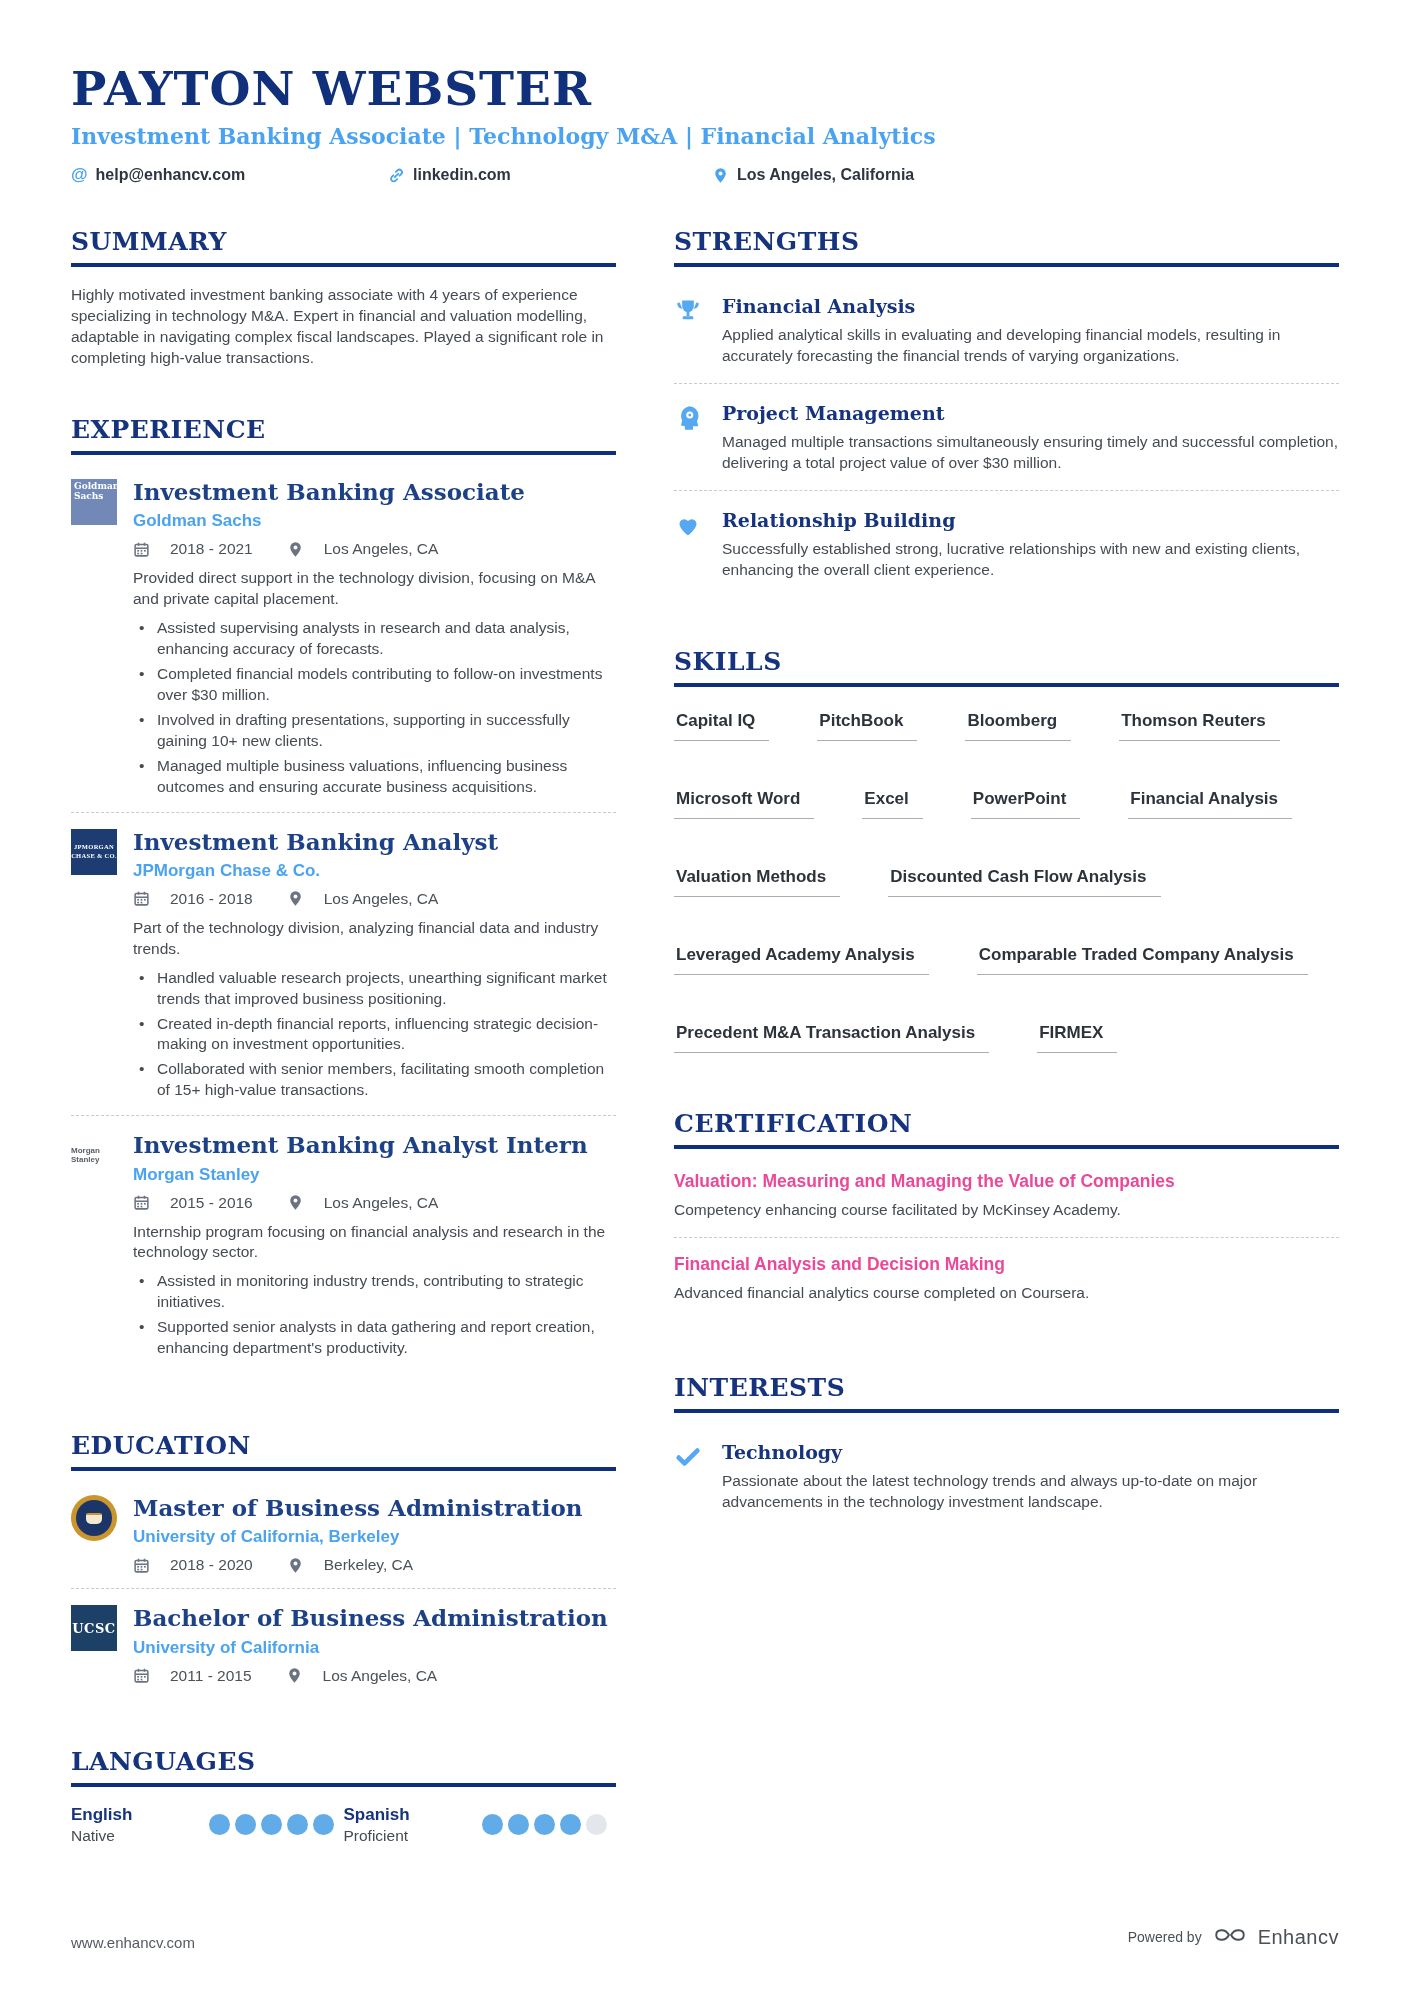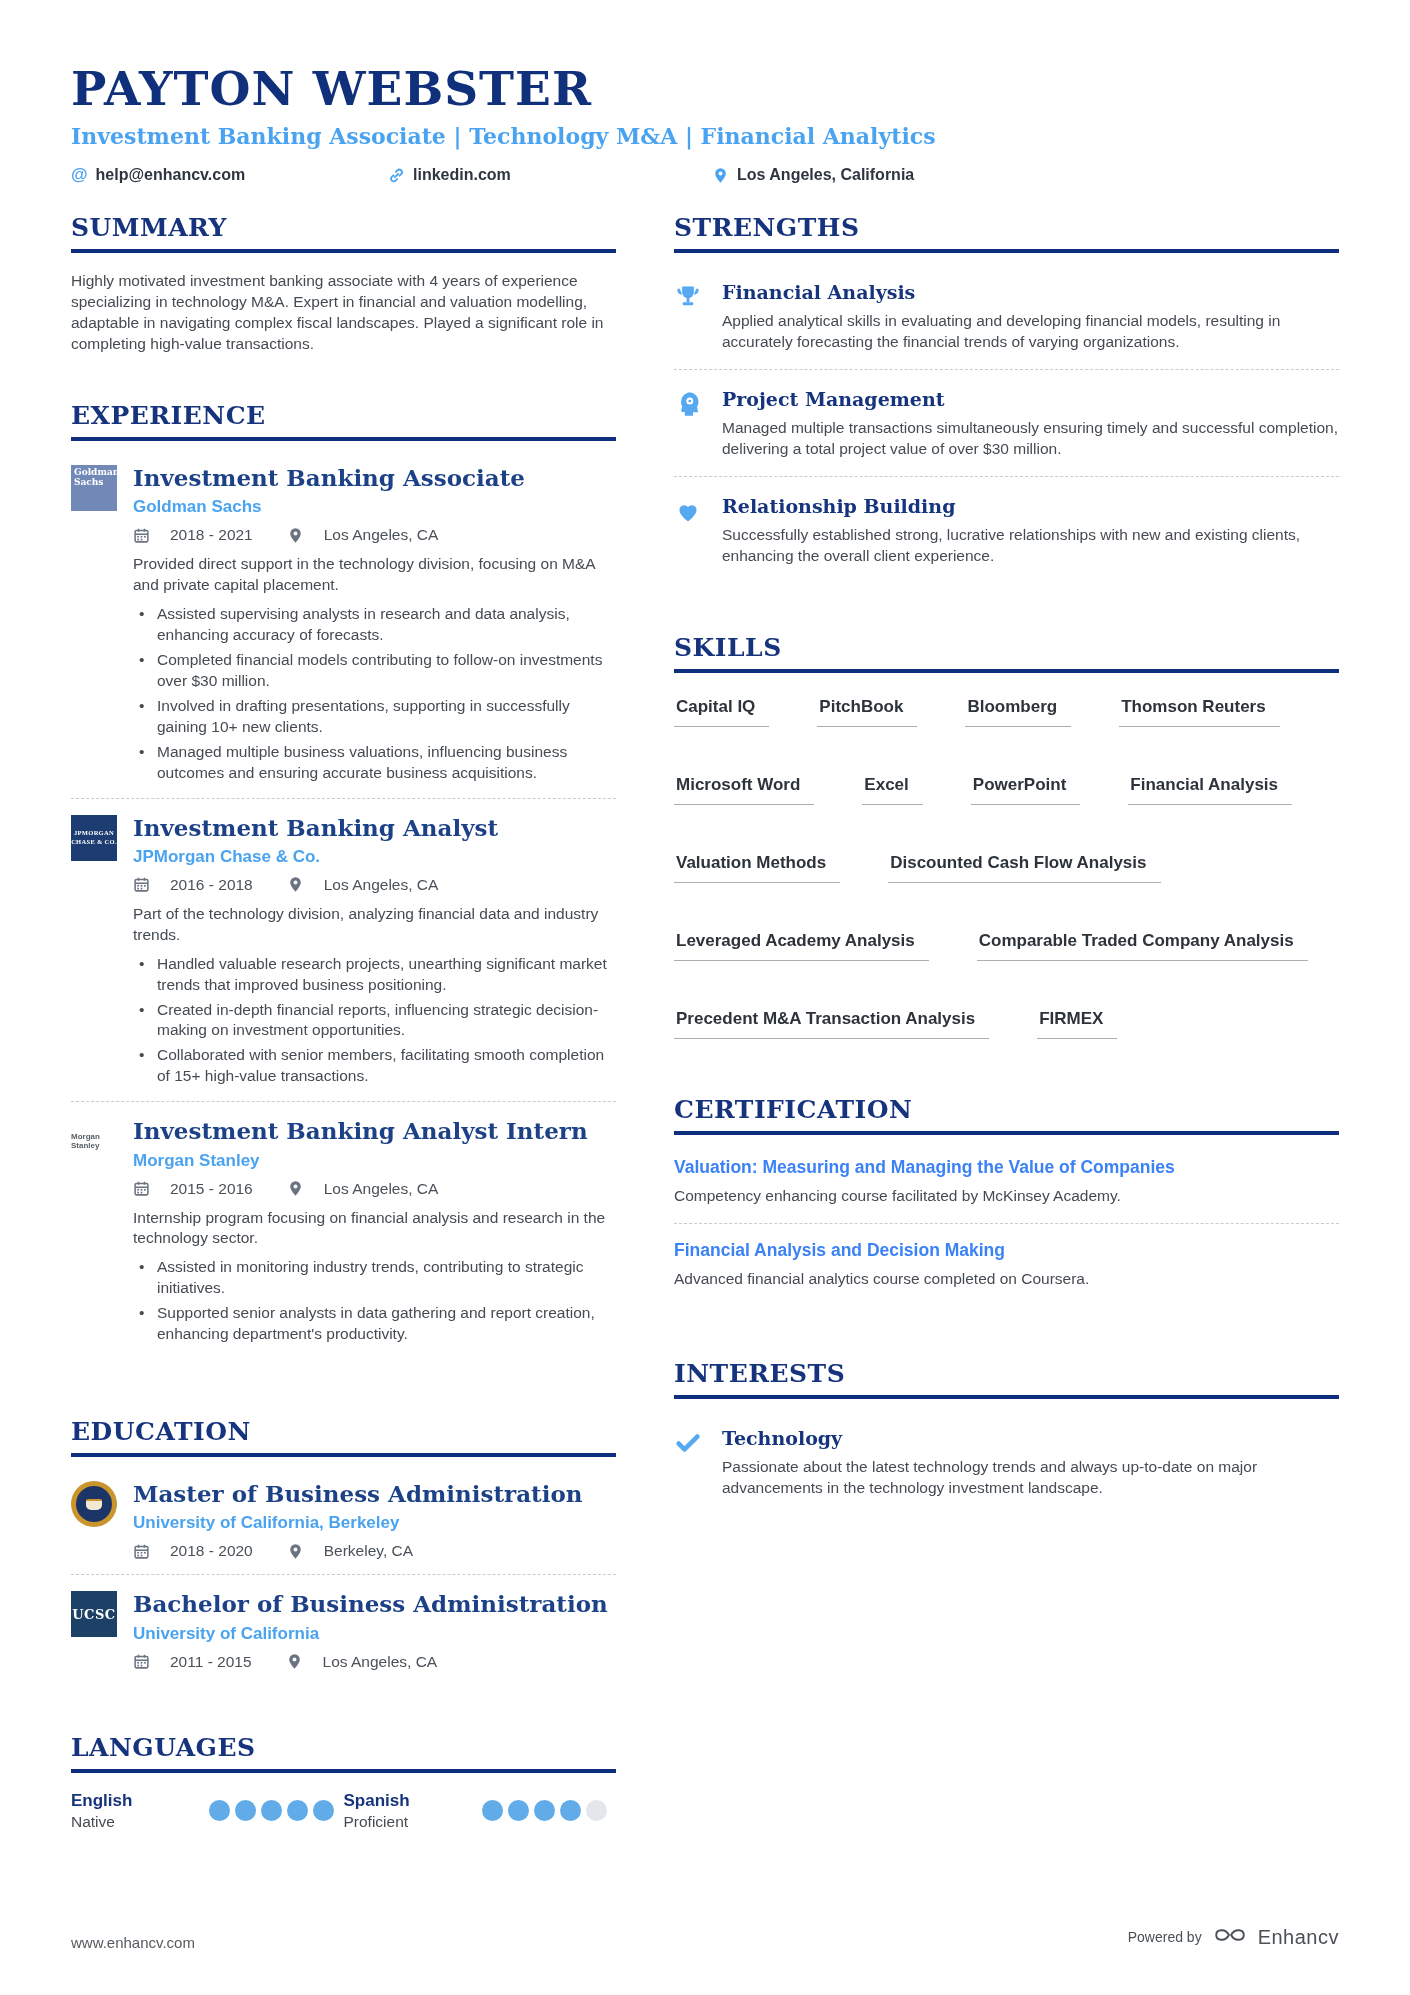--- a/index.html
+++ b/index.html
@@ -15,21 +15,21 @@
           font-size:22px; color:#4aa3f0; margin-top:10px; }
   .contact-row { display:flex; align-items:center; margin-top:16px; }
   .contact-item { display:flex; align-items:center; gap:8px; font-size:16px;
           font-weight:700; color:#2e3540; }
   .contact-item.c1 { width:317px; }
   .contact-item.c2 { width:324px;text-align:right; }
   .at-glyph { color:#4aa3f0; font-size:17px; font-weight:700; }
   .icon16 { width:17px; height:17px; display:block; }
 
   
-  .columns { display:flex; gap:58px; margin-top:28px; }
+  .columns { display:flex; gap:58px; margin-top:42px; }
   .col-left  { width:545px; flex:none; }
   .col-right { flex:1; }
 
   .section { margin-bottom:46px; }
   .section-h { font-family:"DejaVu Serif","Liberation Serif",serif; font-weight:700;
           font-size:25px; letter-spacing:.5px; color:#16337e;
           border-bottom:4px solid #0e2f7e; padding-bottom:7px; margin-bottom:18px; }
 
   .body-text { font-size:15.5px; line-height:1.35; color:#454b52; }
 
@@ -87,21 +87,21 @@
   .card-text { margin-top:8px; font-size:15.5px; line-height:1.35; color:#454b52; }
 
   
   .skills-wrap { display:flex; flex-wrap:wrap; column-gap:36px; row-gap:22px; padding-top:6px;gap:48px; }
   .skill { font-size:17px; font-weight:700; color:#2d333b;
           padding:0 14px 9px 2px; border-bottom:1px solid #a9aeb5; }
 
   
   .cert { padding:4px 0 16px; }
   .cert + .cert { border-top:1px dashed #c7ccd2; padding-top:16px; }
-  .cert-title { font-size:17.5px; font-weight:700; color:#3b82f6; line-height:1.25; }
+  .cert-title { font-size:17.5px; font-weight:700; color:#ec4899; line-height:1.25; }
   .cert-text { margin-top:7px; font-size:15.5px; line-height:1.35; color:#454b52; }
 
   
   .footer { margin-top:auto; padding:24px 0 44px; display:flex; align-items:flex-end;
           justify-content:space-between; }
   .footer-site { font-size:15px; color:#555a60; }
   .footer-right { display:flex; align-items:center; gap:10px; }
   .powered-by { font-size:14px; color:#4a5056; }
   .brand-name { font-size:20px; color:#4a5056; letter-spacing:.5px; }
 </style>

